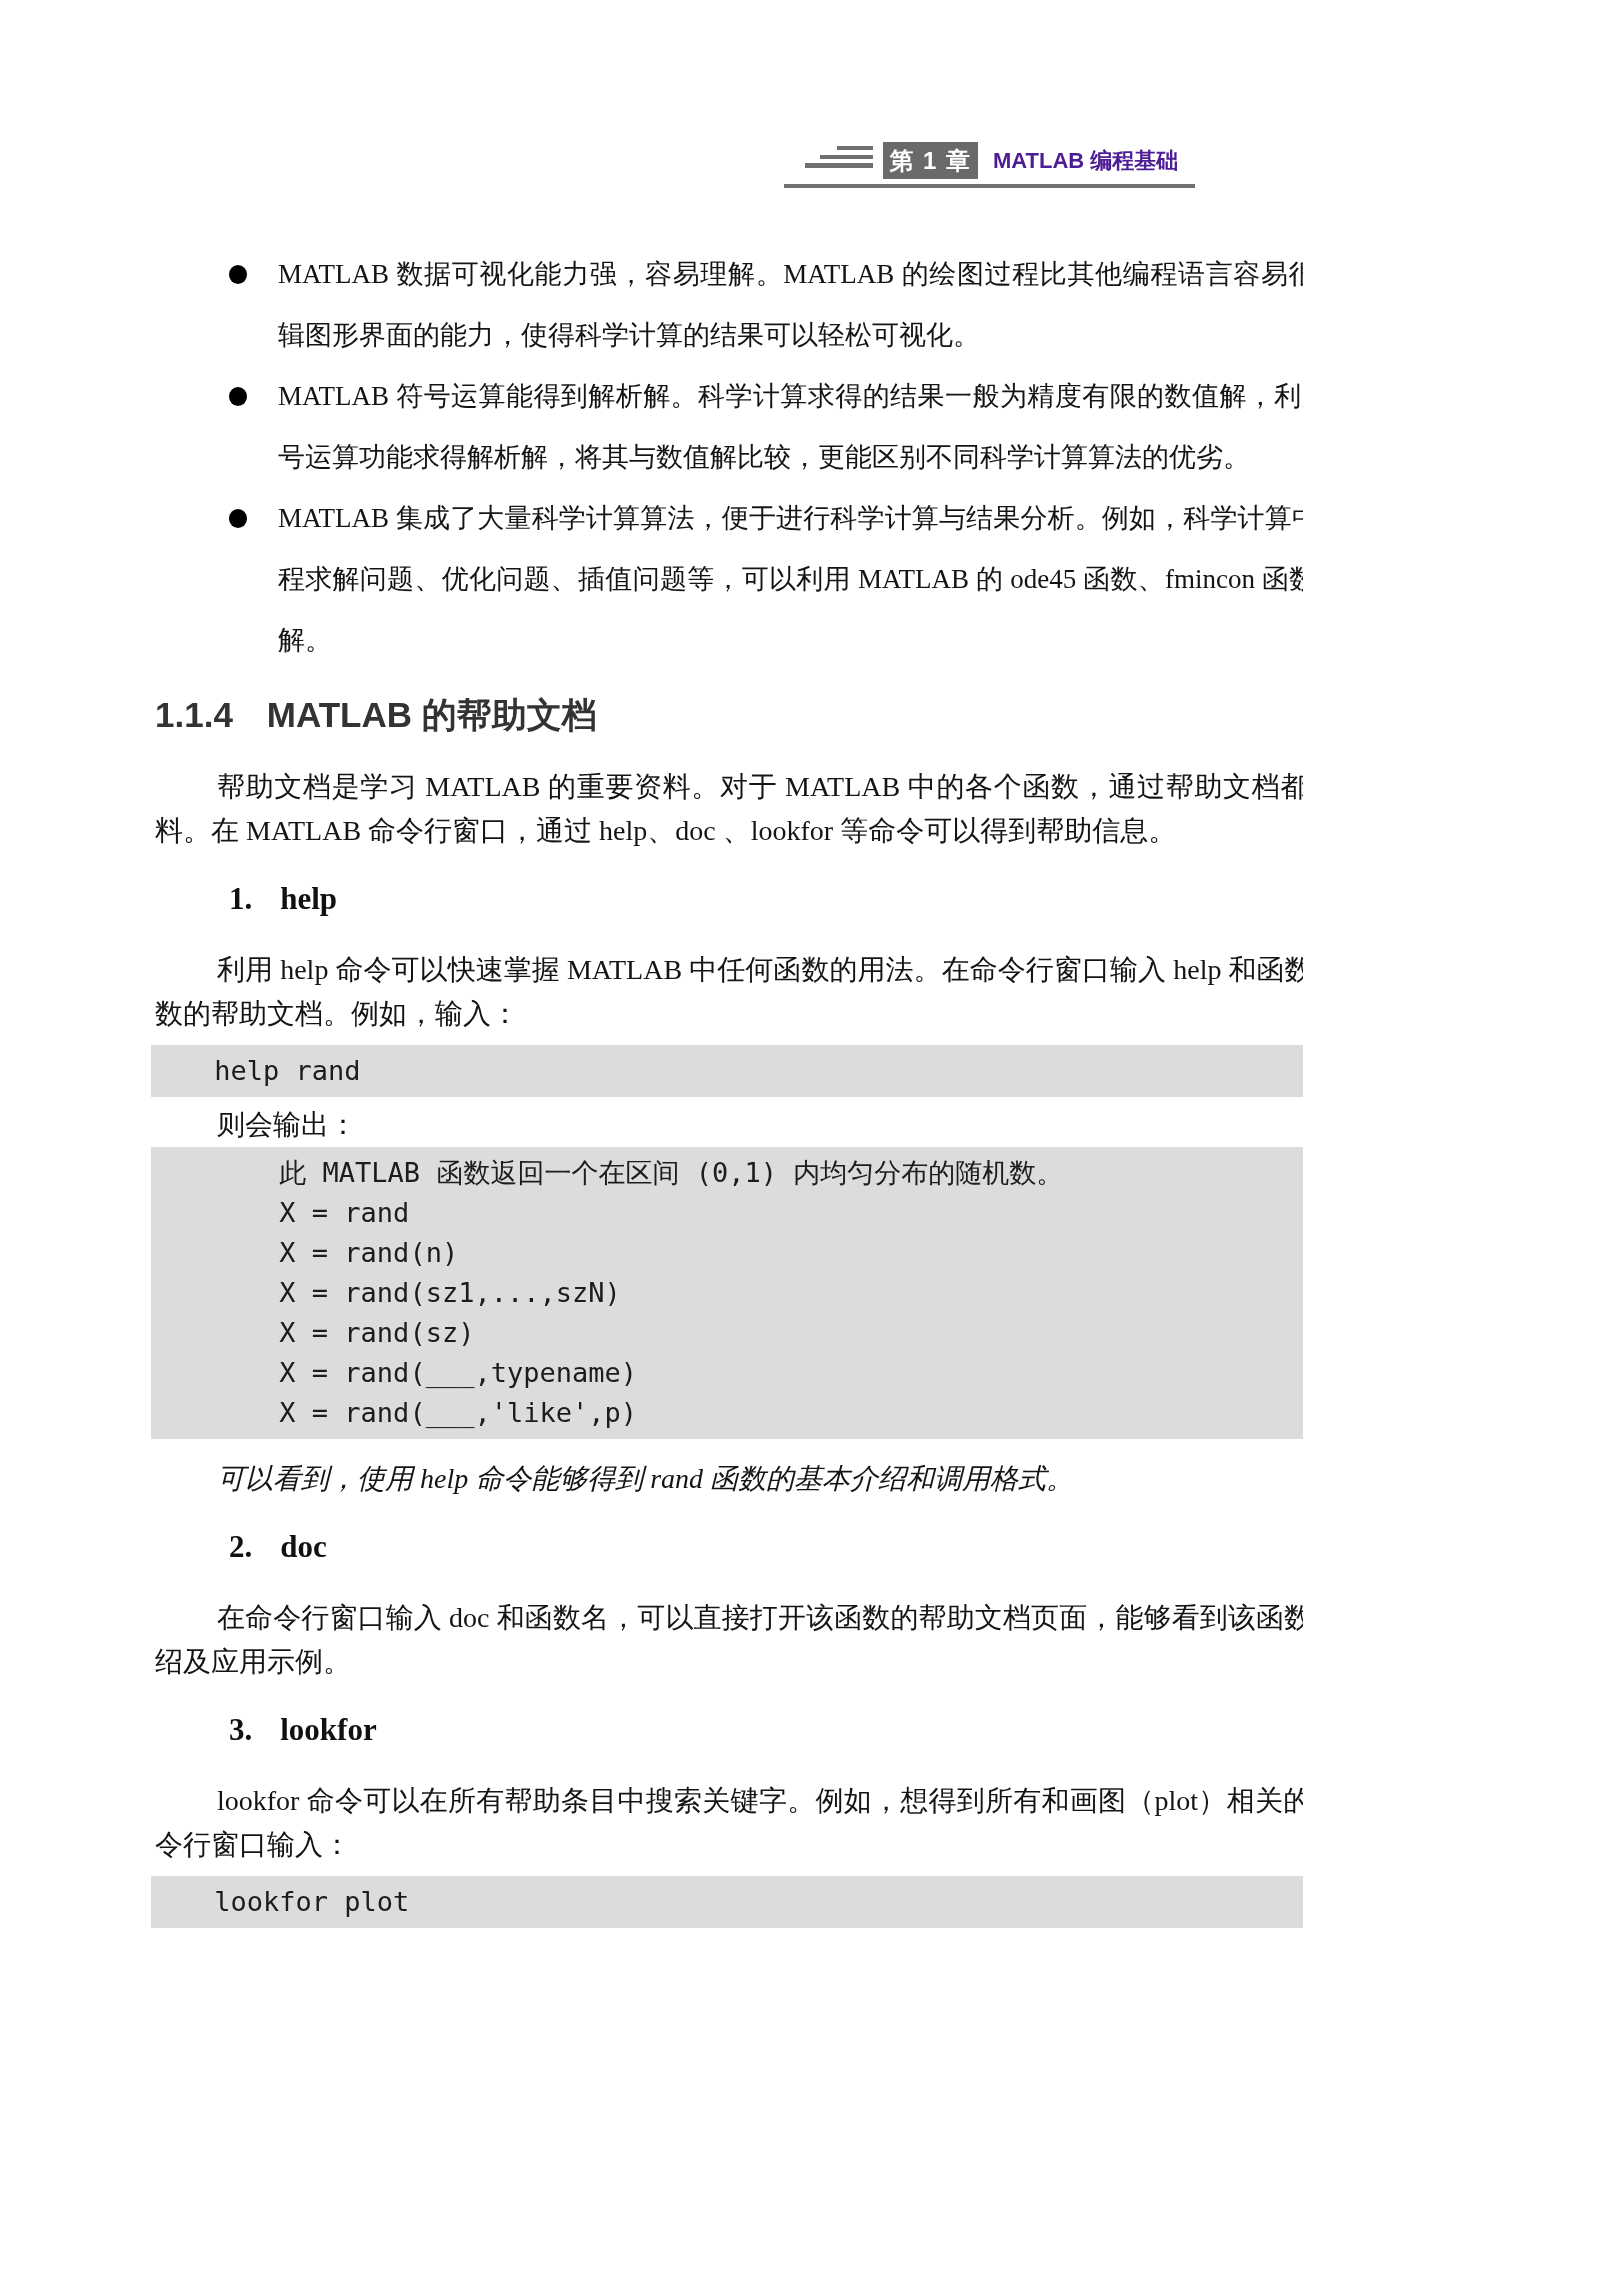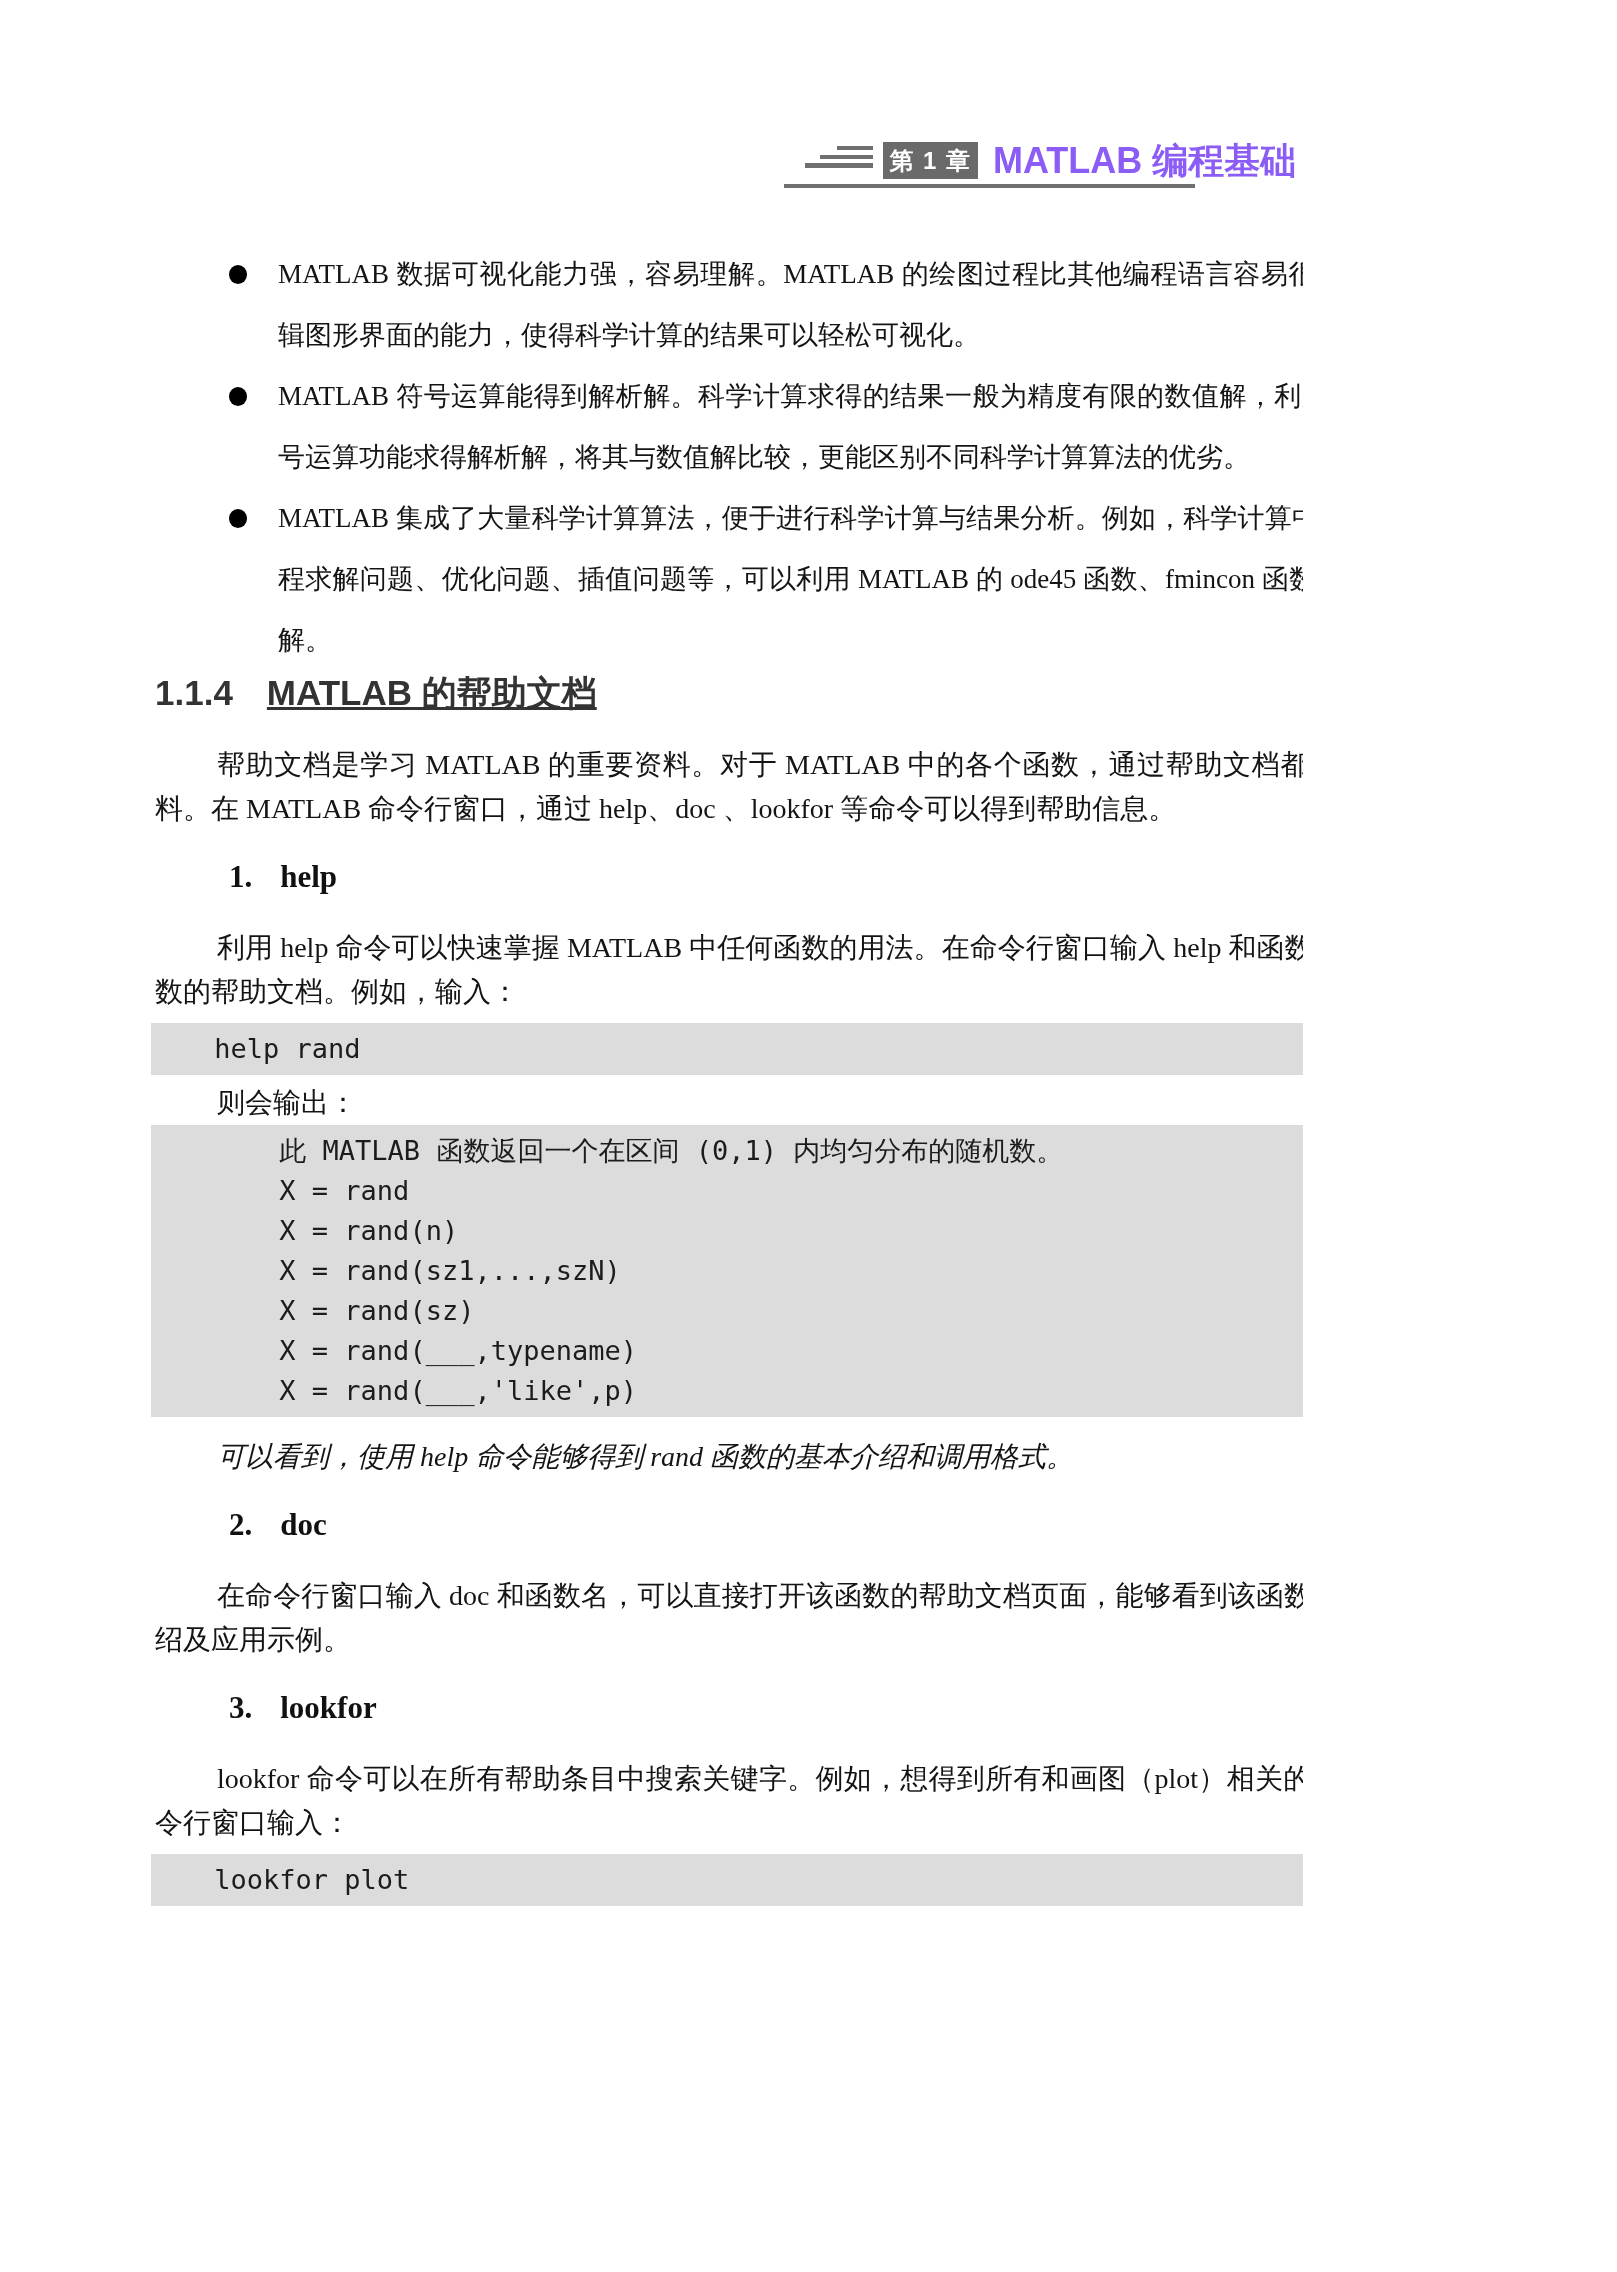--- a/index.html
+++ b/index.html
@@ -38,22 +38,22 @@
     text-align: center;
     letter-spacing: 1.5px;
   }
   .chapter-title {
     position: absolute;
     left: 209px; top: 3px;
     height: 37px;
     line-height: 38px;
     font-family: "Liberation Sans", sans-serif;
     font-weight: bold;
-    font-size: 36px;
-    color: #8b5cf6;
+    font-size: 22px;
+    color: #4c1d95;
     white-space: nowrap;
   }
   .header-rule {
     position: absolute;
     left: 0; right: 0; bottom: 0;
     height: 4.4px;
     background: #6f6f6f;
   }
 
   
@@ -71,27 +71,26 @@
   .bullet-dot {
     display: block;
     width: 18px; height: 19px;
     border-radius: 50%;
     background: #000000;
     margin-top: 21px;
   }
   .bullet-text { flex: 1 1 auto; font-size: 27px; line-height: 61px; text-align: justify; }
 
   .section-heading {
-    margin-top: 2px;
+    margin-top: 24px;
     font-family: "Liberation Sans", sans-serif;
     font-weight: bold;
     font-size: 35px;
     line-height: 40px;
     color: #333333;
-    text-decoration: underline;
   }
   .section-heading .sec-num { display: inline-block; margin-right: 34px; }
 
   .para { margin: 0; text-indent: 62px; }
   .para.intro    { margin-top: 30px; }
   .para.tight    { margin-top: 6px;  }
   .para.after-code { margin-top: 18px; font-style: italic; }
 
   .sub-heading {
     margin-top: 27px;

